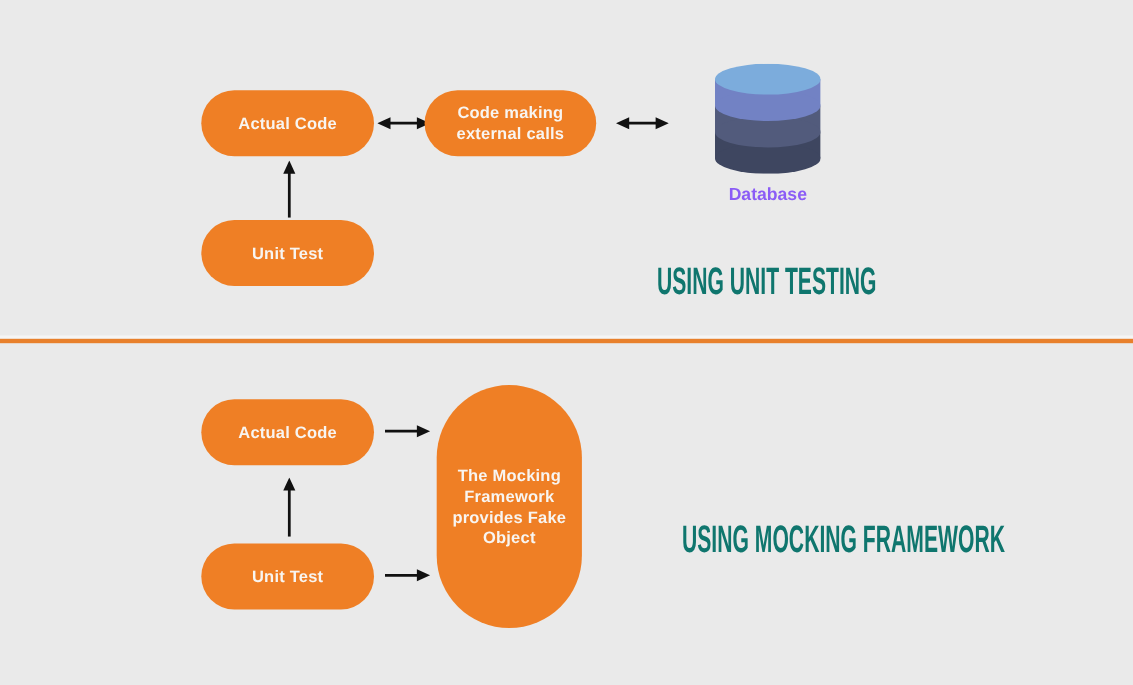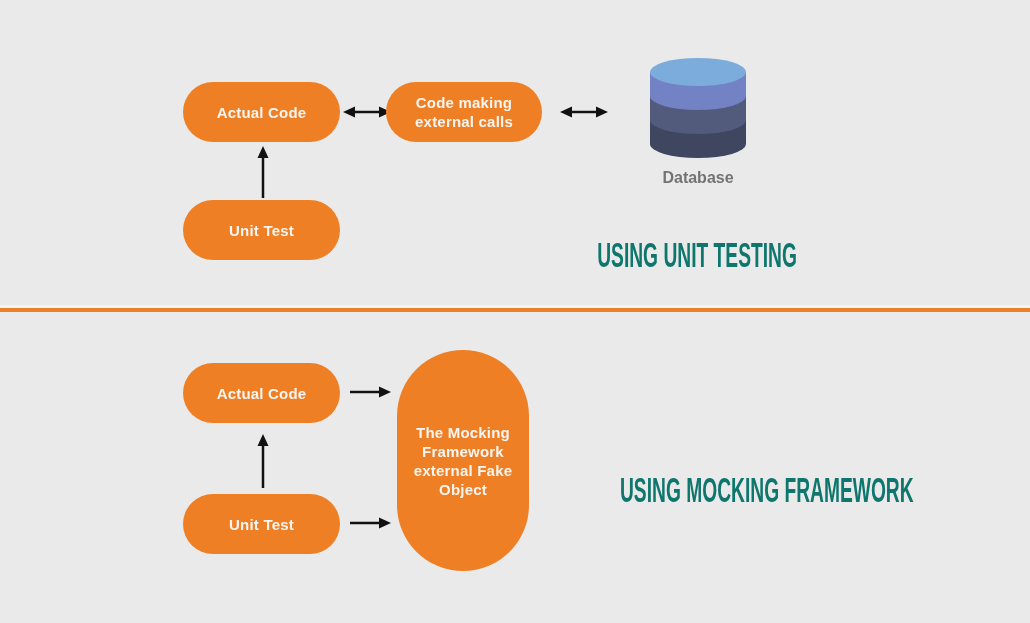--- a/index.html
+++ b/index.html
@@ -32,21 +32,21 @@
     border-radius: 66px;
     padding: 0 10px;
     box-sizing: border-box;
   }
   .arrow { position: absolute; }
   .db-icon { position: absolute; left: 650px; top: 58px; }
   .db-label {
     position: absolute;
     left: 640px; top: 169px; width: 116px;
     text-align: center;
-    color: #737373;
+    color: #8b5cf6;
     font-weight: bold;
     font-size: 16px;
   }
   .section-title {
     position: absolute;
     left: 530px; width: 335px;
     text-align: center;
     color: #0f766e;
     font-weight: bold;
   }
@@ -131,21 +131,21 @@
     <div class="node small" style="left:183px; top:363px;">
       <span>Actual Code</span>
     </div>
 
     <svg class="arrow" style="left:349px; top:384px;" width="42" height="16">
       <line x1="1" y1="8" x2="32" y2="8" stroke="#111111" stroke-width="2.5"></line>
       <polygon points="42,8 30,2.5 30,13.5" fill="#111111"></polygon>
     </svg>
 
     <div class="node pill">
-      <span>The Mocking Framework external Fake Object</span>
+      <span>The Mocking Framework provides Fake Object</span>
     </div>
 
     <svg class="arrow" style="left:255px; top:434px;" width="16" height="54">
       <line x1="8" y1="10" x2="8" y2="54" stroke="#111111" stroke-width="2.5"></line>
       <polygon points="8,0 2.5,12 13.5,12" fill="#111111"></polygon>
     </svg>
 
     <div class="node small" style="left:183px; top:494px;">
       <span>Unit Test</span>
     </div>

